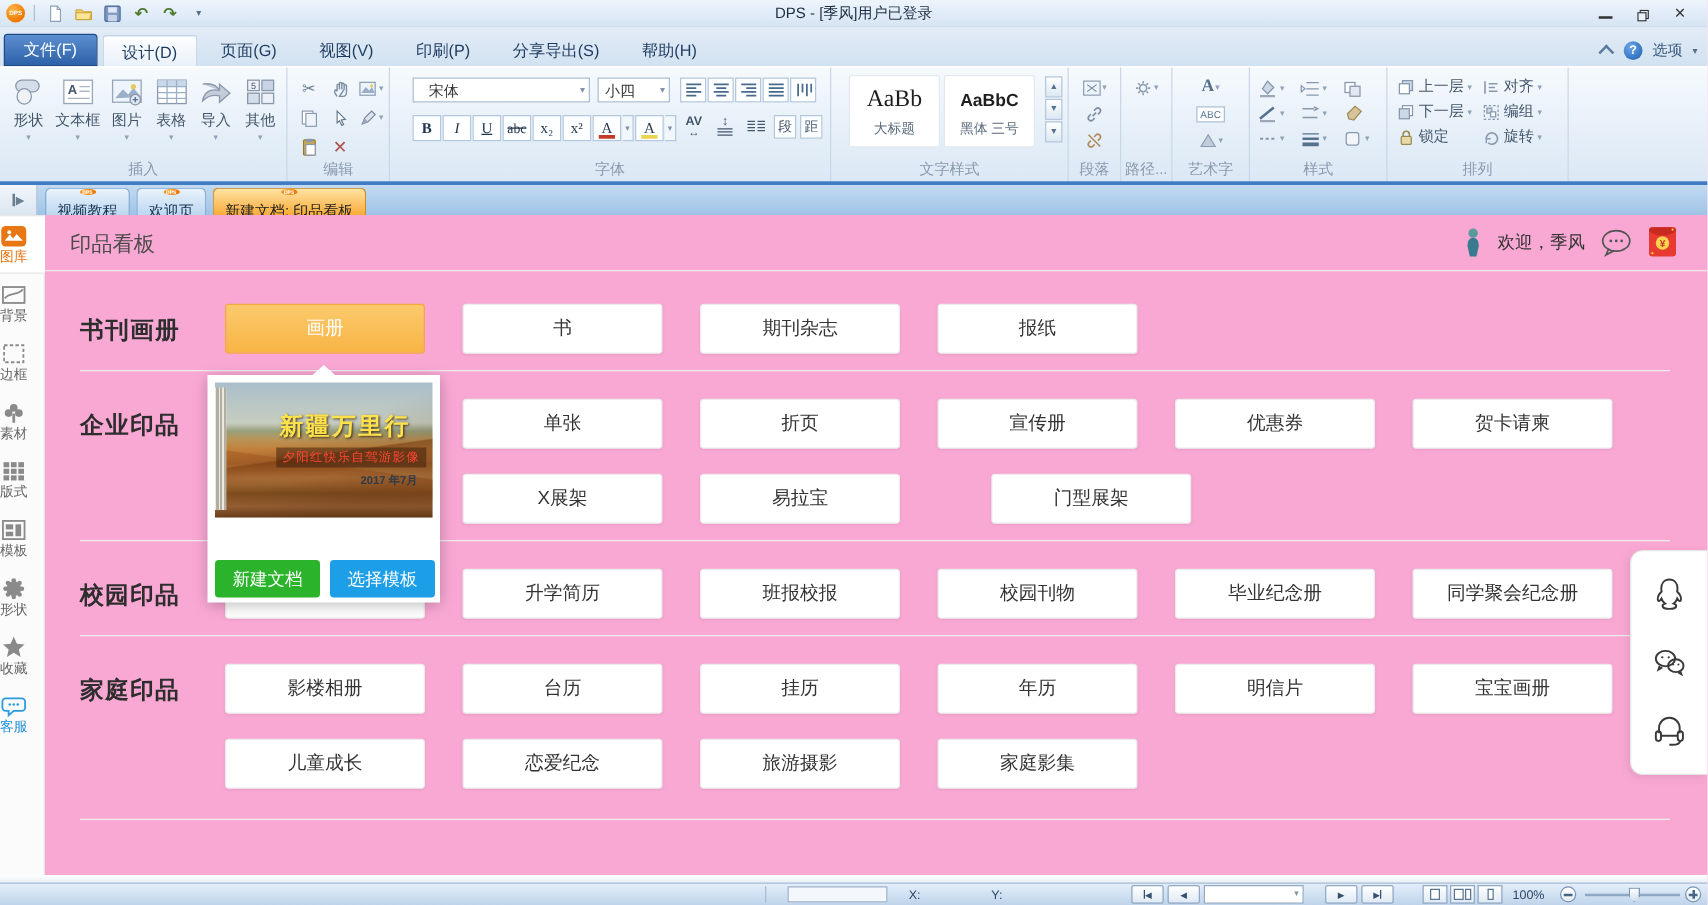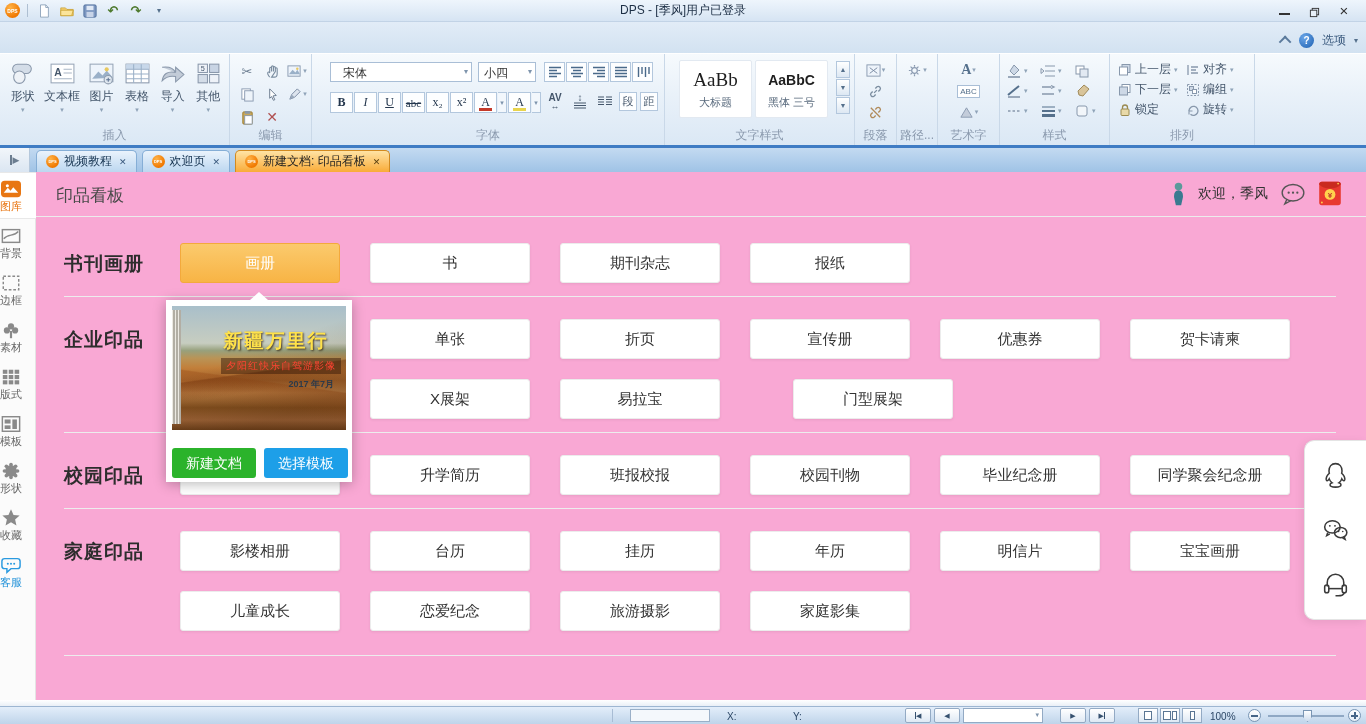--- a/index.html
+++ b/index.html
@@ -117,21 +117,21 @@
   
   #doctabbar { position:absolute; left:0; top:148px; width:100%; height:24px;
     background:linear-gradient(#c3daf1,#9fc3e6); display:flex; align-items:flex-end; }
   #tab-collapse { width:30px; height:24px; background:linear-gradient(#f2f6fa,#dbe6f2); border-right:1px solid #b5c8dc;
     display:flex; align-items:center; justify-content:center; gap:1px; color:#6b7d90; }
   #tab-collapse .bar { width:2px; height:10px; background:#6b7d90; }
   #tab-collapse .tri { font-size:9px; line-height:10px; }
   #doc-tabs { display:flex; align-items:flex-end; gap:5px; padding-left:6px; }
   .dtab { height:22px; display:flex; align-items:center; gap:5px; padding:0 9px; font-size:12px; color:#173552;
     border:1px solid #85aed6; border-bottom:none; border-radius:5px 5px 0 0;
-    background:linear-gradient(#eaf3fc,#bcd7f0); }
+    background:linear-gradient(#eaf3fc,#bcd7f0);flex-direction:column; }
   .dtab.active { background:linear-gradient(#ffe3a4,#f9ab38); border-color:#d28a20; color:#1f1f1f; }
   .dtab .dps-ball { width:13px; height:13px; font-size:4px; }
   .dtab .tab-close { font-size:9px; font-weight:bold; color:#3a5a7e; padding-left:2px; }
   .dtab.active .tab-close { color:#5a4010; }
 
   
   #main { position:absolute; left:0; top:172px; width:100%; height:528px; background:#fff; }
   #side { position:absolute; left:0; top:0; width:36px; height:528px; background:#fbfbfb; border-right:1px solid #e4e4e4;
     display:flex; flex-direction:column; }
   .side-item { height:47px; display:flex; flex-direction:column; justify-content:center; gap:2px; }
@@ -155,21 +155,21 @@
   .pbtn { position:absolute; width:160px; height:40px; line-height:38px; text-align:center; background:#fff;
     border:1px solid #ececec; border-radius:3px; box-shadow:0 1px 3px rgba(0,0,0,0.07); font-size:15px; color:#333; cursor:pointer; }
   .pbtn.selected { background:linear-gradient(#fbca6d,#f8b445); border-color:#f3a93c; color:#fff; box-shadow:none; }
   .sec-divider { position:absolute; left:28px; right:30px; height:1px; background:#ededed; }
 
   
   #popup { position:absolute; left:130px; top:128px; width:186px; height:182px; background:#fff; z-index:6;
     box-shadow:0 2px 12px rgba(0,0,0,0.28); }
   #popup::before { content:""; position:absolute; top:-8px; left:84px; border-left:9px solid transparent;
     border-right:9px solid transparent; border-bottom:8px solid #fff; }
-  #popup-cover { position:absolute; left:6px; top:6px; right:6px; height:124px; overflow:hidden;
+  #popup-cover { position:absolute; left:6px; top:6px; right:6px; height:108px; overflow:hidden;
     background:
       linear-gradient(160deg, rgba(255,255,255,0) 40%, rgba(60,25,5,0.25) 80%),
       linear-gradient(172deg, transparent 52%, rgba(125,60,18,0.55) 53%, transparent 66%),
       linear-gradient(188deg, transparent 58%, rgba(160,85,30,0.5) 59%, transparent 78%),
       linear-gradient(180deg,#a9bfca 0%,#c7cdc0 30%,#97a07c 36%,#b99457 42%,#c27f3a 50%,#a2622a 60%,#c08448 70%,#84511f 82%,#a2683a 92%,#6f431c 100%); }
   #popup-cover::before { content:""; position:absolute; left:0; top:4px; bottom:6px; width:9px;
     background:repeating-linear-gradient(90deg,#ece9e2 0 1px,#b2aea4 1px 3px); }
   .cover-title { position:absolute; top:22px; left:34px; right:0; text-align:center; font-size:19px; font-weight:bold;
     color:#ffe24a; letter-spacing:2px; text-shadow:1px 1px 2px rgba(40,20,0,0.8); }
   .cover-subtitle { position:absolute; top:52px; right:5px; background:rgba(55,25,10,0.5); color:#ff4433;
@@ -257,20 +257,29 @@
           <svg viewBox="0 0 12 12">
             <rect x="3.5" y="1.5" width="7" height="7" fill="none" stroke="#333"></rect>
             <rect x="1.5" y="3.5" width="7" height="7" fill="#e8f0f8" stroke="#333"></rect>
           </svg>
         </span>
       <span class="wbtn close-x">×</span>
     </div>
   </div>
 
   <div id="menubar">
+    <div id="menu-tabs">
+        <div class="mtab file">文件(F)</div>
+        <div class="mtab active">设计(D)</div>
+        <div class="mtab">页面(G)</div>
+        <div class="mtab">视图(V)</div>
+        <div class="mtab">印刷(P)</div>
+        <div class="mtab">分享导出(S)</div>
+        <div class="mtab">帮助(H)</div>
+      </div>
     <div class="menu-right">
       <span class="chev-up"></span>
       <span class="help-ball"></span>
       <span>选项</span>
       <span class="opt-arrow">▾</span>
     </div>
   </div>
 
   <div id="ribbon">
 

